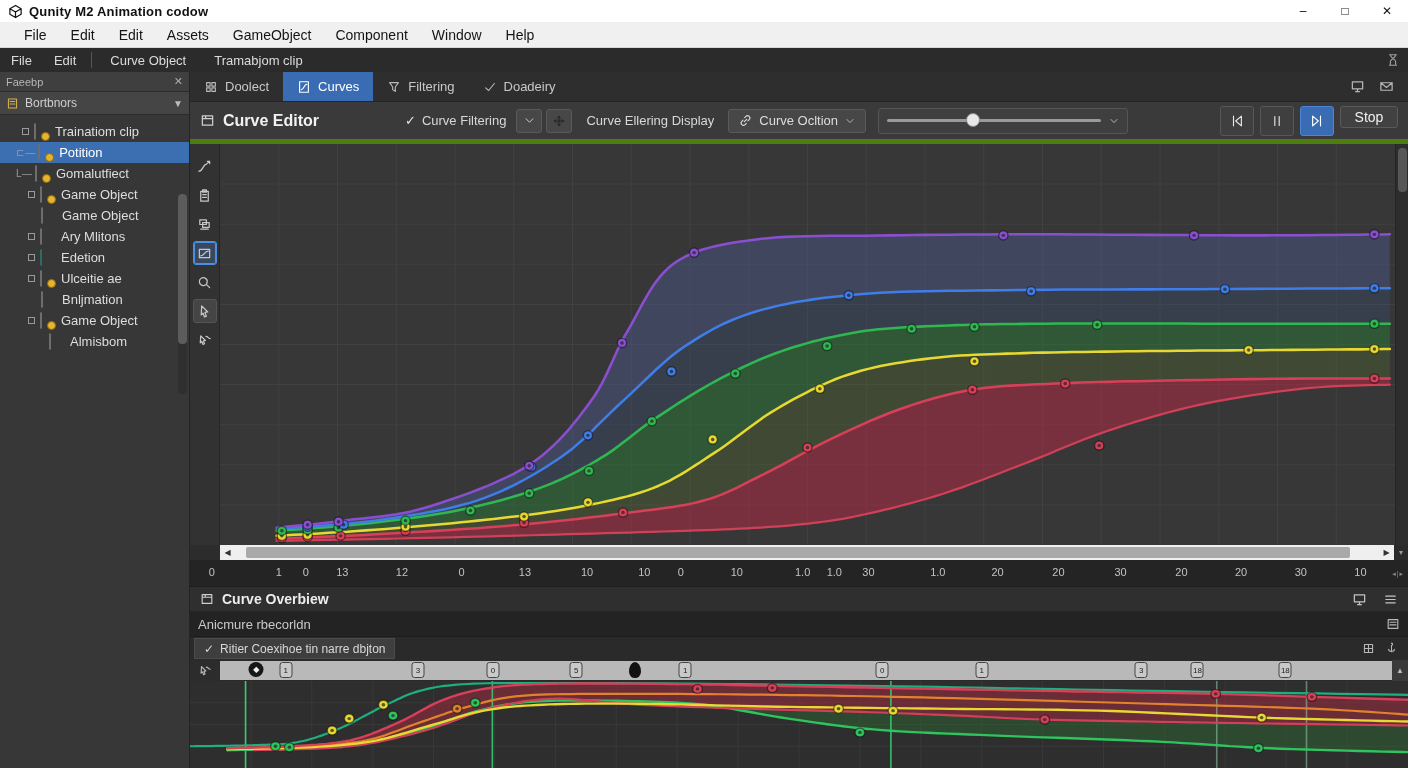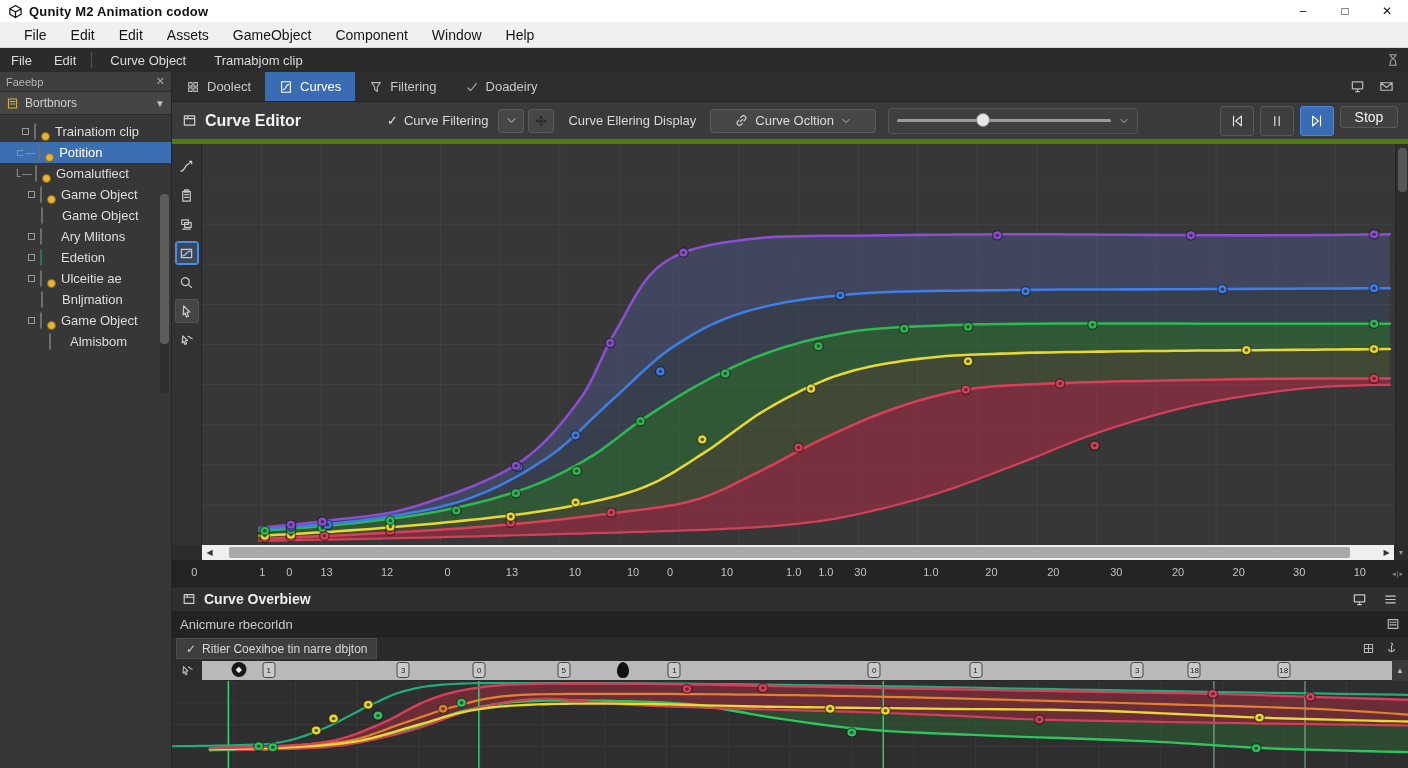--- a/index.html
+++ b/index.html
@@ -20,21 +20,21 @@
   .darkbar { height:24px; background:#2b2b2b; color:#dcdcdc; display:flex; align-items:center; font-size:13px; }
   .darkbar .ditem { padding:0 11px; }
   .darkbar .dsep { width:1px; height:16px; background:#555; margin:0 4px; }
   .darkbar .dmain { padding:0 14px; }
   .darkbar .dright { margin-left:auto; margin-right:8px; opacity:.8; }
 
   
   .main { display:flex; height:696px; }
 
   
-  .sidebar { width:172px; background:#373737; border-right:1px solid #242424; display:flex; flex-direction:column; position:relative; }
+  .sidebar { width:190px; background:#373737; border-right:1px solid #242424; display:flex; flex-direction:column; position:relative; }
   .panel-head { height:20px; background:#3f3f3f; color:#b5b5b5; font-size:11px; display:flex; align-items:center; padding:0 6px; border-bottom:1px solid #2c2c2c; }
   .panel-head .x { margin-left:auto; color:#aaa; font-size:11px; }
   .panel-dd { height:23px; background:#454545; display:flex; align-items:center; padding:0 6px; color:#cfcfcf; font-size:12px; border-bottom:1px solid #2c2c2c; }
   .panel-dd .chev { margin-left:auto; color:#bbb; font-size:10px; }
   .tree { flex:1; padding-top:6px; position:relative; }
   .trow { height:21px; display:flex; align-items:center; color:#dedede; font-size:13px; position:relative; }
   .trow.sel { background:#3c6fb1; color:#fff; }
   .trow .exp { width:7px; height:7px; border:1px solid #9a9a9a; margin-right:5px; flex:none; }
   .trow .conn { color:#9a9a9a; font-size:10px; margin-right:4px; letter-spacing:-1px; }
   .trow .ticon { margin-right:7px; flex:none; position:relative; width:14px; height:15px; }
@@ -51,21 +51,21 @@
   .tab { display:flex; align-items:center; gap:7px; padding:0 14px; color:#c8c8c8; font-size:13px; }
   .tab.active { background:#3a6cb4; color:#fff; }
   .tabbar-right { margin-left:auto; display:flex; align-items:center; gap:14px; padding-right:14px; }
 
   .editor-head { height:42px; background:#3a3a3a; border-bottom:5px solid #4d7c0f; display:flex; align-items:center; padding:0 10px;text-align:center; }
   .ed-title { display:flex; align-items:center; gap:8px; color:#f2f2f2; font-size:16px; font-weight:bold; width:205px; }
   .ctrl { display:flex; align-items:center; color:#d8d8d8; font-size:13px; }
   .chk { color:#e6e6e6; margin-right:6px; font-size:13px; }
   .btn { background:#474747; border:1px solid #5a5a5a; border-radius:3px; height:24px; display:flex; align-items:center; justify-content:center; color:#ddd; }
   .sqbtn { width:26px; margin-left:4px; }
-  .dd-btn { padding:0 24px; gap:7px; margin:0 12px 0 14px; font-size:13px; }
+  .dd-btn { padding:0 10px; gap:7px; margin:0 12px 0 14px; font-size:13px; }
   .slider-wrap { width:250px; height:26px; background:#3f3f3f; border:1px solid #555; border-radius:3px; display:flex; align-items:center; padding:0 8px; gap:8px; }
   .slider-track { flex:1; height:3px; background:#9a9a9a; border-radius:2px; position:relative; }
   .slider-knob { position:absolute; top:-6px; width:14px; height:14px; border-radius:50%; background:#e8e8e8; border:1px solid #888; }
   .transport { margin-left:auto; display:flex; gap:6px; }
   .tbtn { width:34px; height:30px; background:#3f3f3f; border:1px solid #585858; border-radius:3px; display:flex; align-items:center; justify-content:center; }
   .tbtn.blue { background:#3a6cb4; border-color:#4d86d6; }
   .stop-btn { width:58px; height:22px; background:#414141; border:1px solid #5a5a5a; border-radius:3px; color:#f0f0f0; font-size:14px; display:flex; align-items:center; justify-content:center; }
 
   .editor-body { height:401px; display:flex; position:relative; }
   .toolstrip { width:30px; background:#323232; border-right:1px solid #262626; display:flex; flex-direction:column; align-items:center; padding-top:10px; gap:5px; }

